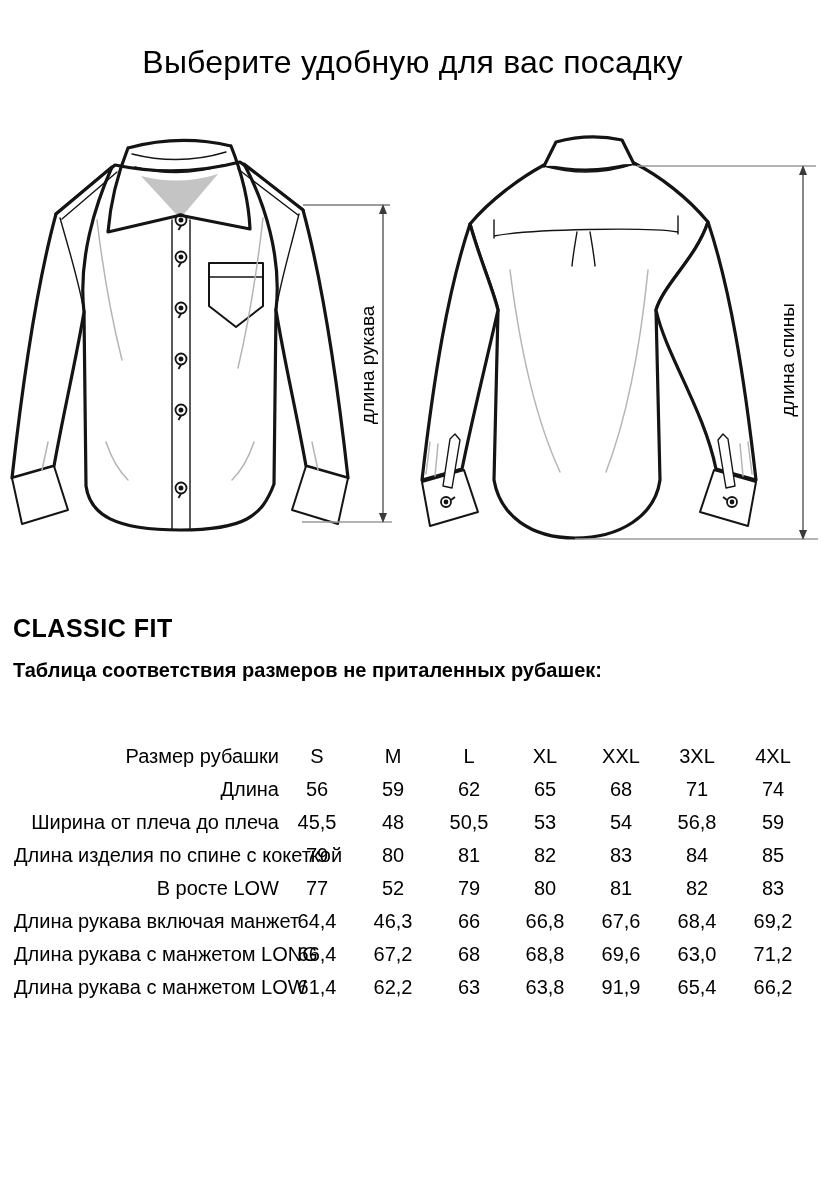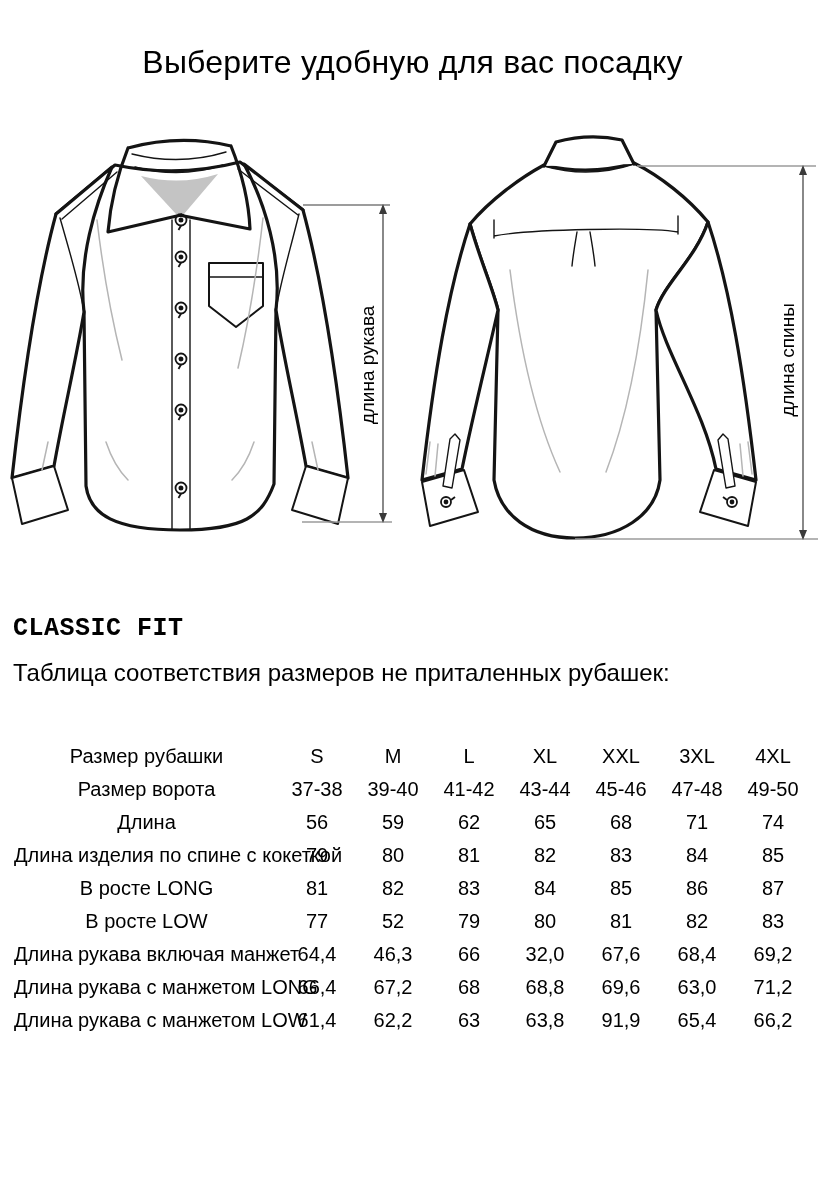--- a/index.html
+++ b/index.html
@@ -9,35 +9,35 @@
     overflow:hidden;
   }
   .page-title{
     position:absolute;top:44px;left:0;width:825px;margin:0;
     text-align:center;font-size:32px;font-weight:400;letter-spacing:.2px;
   }
   .illustration{position:absolute;top:120px;left:0;width:825px;height:470px;}
   .illustration svg{display:block;width:825px;height:470px;}
   .section-heading{
     position:absolute;top:614px;left:13px;margin:0;
-    font-size:25px;font-weight:900;letter-spacing:.5px;font-family:Liberation Mono, monospace;
+    font-size:25px;font-weight:900;letter-spacing:.5px;
   }
   .section-subtitle{
     position:absolute;top:659px;left:13px;margin:0;
-    font-size:24px;font-weight:400;
+    font-size:20px;font-weight:700;
   }
   .size-table{
     position:absolute;top:740px;left:14px;width:797px;
     border-collapse:collapse;table-layout:fixed;
   }
   .size-table td{
     height:33px;padding:0;font-size:20px;vertical-align:middle;
     white-space:nowrap;
   }
-  .size-table td.row-label{text-align:center;width:265px;}
+  .size-table td.row-label{text-align:right;width:265px;}
   .size-table td.cell{text-align:center;width:76px;}
   .shirt-line{stroke:#141414;fill:none;stroke-linecap:round;stroke-linejoin:round;}
   .w-heavy{stroke-width:3.2;}
   .w-med{stroke-width:2;}
   .w-thin{stroke-width:1.4;}
   .fold{stroke:#b5b5b5;stroke-width:1.5;fill:none;stroke-linecap:round;}
   .dim{stroke:#3a3a3a;stroke-width:1.2;fill:none;}
   .dim-ext{stroke:#9b9b9b;stroke-width:1.4;fill:none;}
   .dim-label{font-size:19px;fill:#000;}
   .whitefill{fill:#ffffff;}
@@ -156,75 +156,65 @@
         <td class="row-label">Размер рубашки</td>
         <td class="cell">S</td>
         <td class="cell">M</td>
         <td class="cell">L</td>
         <td class="cell">XL</td>
         <td class="cell">XXL</td>
         <td class="cell">3XL</td>
         <td class="cell">4XL</td>
       </tr>
       <tr>
-        <td class="row-label">Размер ворота</td>
-        <td class="cell">37-38</td>
-        <td class="cell">39-40</td>
-        <td class="cell">41-42</td>
-        <td class="cell">43-44</td>
-        <td class="cell">45-46</td>
-        <td class="cell">47-48</td>
-        <td class="cell">49-50</td>
-      </tr>
-      <tr>
         <td class="row-label">Длина</td>
         <td class="cell">56</td>
         <td class="cell">59</td>
         <td class="cell">62</td>
         <td class="cell">65</td>
         <td class="cell">68</td>
         <td class="cell">71</td>
         <td class="cell">74</td>
       </tr>
       <tr>
+        <td class="row-label">Ширина от плеча до плеча</td>
+        <td class="cell">45,5</td>
+        <td class="cell">48</td>
+        <td class="cell">50,5</td>
+        <td class="cell">53</td>
+        <td class="cell">54</td>
+        <td class="cell">56,8</td>
+        <td class="cell">59</td>
+      </tr>
+      <tr>
         <td class="row-label">Длина изделия по спине с кокеткой</td>
         <td class="cell">79</td>
         <td class="cell">80</td>
         <td class="cell">81</td>
         <td class="cell">82</td>
         <td class="cell">83</td>
         <td class="cell">84</td>
         <td class="cell">85</td>
       </tr>
       <tr>
-        <td class="row-label">В росте LONG</td>
-        <td class="cell">81</td>
-        <td class="cell">82</td>
-        <td class="cell">83</td>
-        <td class="cell">84</td>
-        <td class="cell">85</td>
-        <td class="cell">86</td>
-        <td class="cell">87</td>
-      </tr>
-      <tr>
         <td class="row-label">В росте LOW</td>
         <td class="cell">77</td>
         <td class="cell">52</td>
         <td class="cell">79</td>
         <td class="cell">80</td>
         <td class="cell">81</td>
         <td class="cell">82</td>
         <td class="cell">83</td>
       </tr>
       <tr>
         <td class="row-label">Длина рукава включая манжет</td>
         <td class="cell">64,4</td>
         <td class="cell">46,3</td>
         <td class="cell">66</td>
-        <td class="cell">32,0</td>
+        <td class="cell">66,8</td>
         <td class="cell">67,6</td>
         <td class="cell">68,4</td>
         <td class="cell">69,2</td>
       </tr>
       <tr>
         <td class="row-label">Длина рукава с манжетом LONG</td>
         <td class="cell">66,4</td>
         <td class="cell">67,2</td>
         <td class="cell">68</td>
         <td class="cell">68,8</td>

